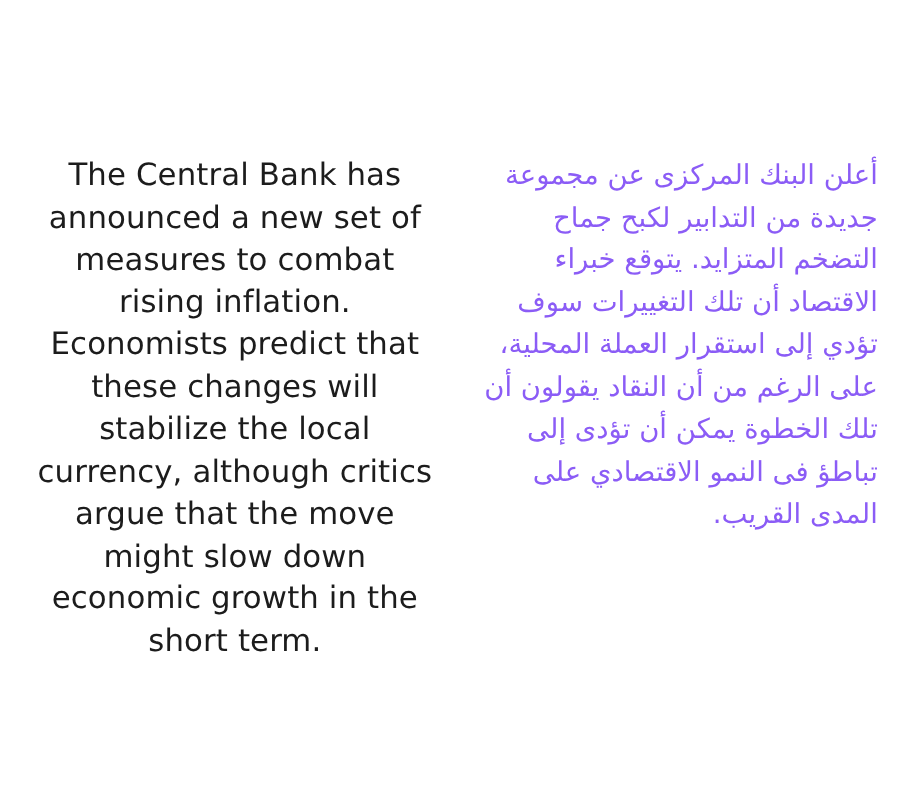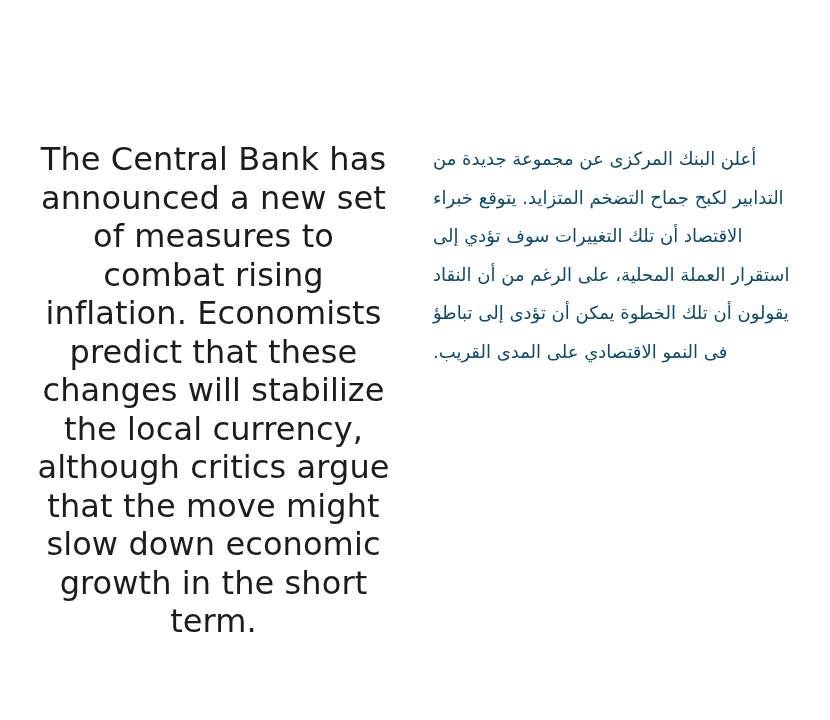--- a/index.html
+++ b/index.html
@@ -37,34 +37,34 @@
     padding-left: 30px;
     padding-right: 18px;
   }
   .col-target {
     width: 415px;
     padding-left: 18px;
     padding-right: 32px;
   }
   .paragraph-en {
     font-family: "DejaVu Sans", sans-serif;
-    font-size: 32px;
+    font-size: 28px;
     line-height: 38.5px;
     color: #1c1c1c;
     text-align: center;
     direction: ltr;
     margin: 0;
     letter-spacing: 0.1px;
   }
   .paragraph-ar {
     font-family: "DejaVu Sans", sans-serif;
-    font-size: 18px;
+    font-size: 25px;
     line-height: 38.5px;
-    color: #0c4a6e;
-    text-align: left;
+    color: #8b5cf6;
+    text-align: right;
     direction: rtl;
     unicode-bidi: isolate;
     margin: 0;
   }
 </style>
 </head>
 <body>
 
 <div class="page">
   <div class="columns">

